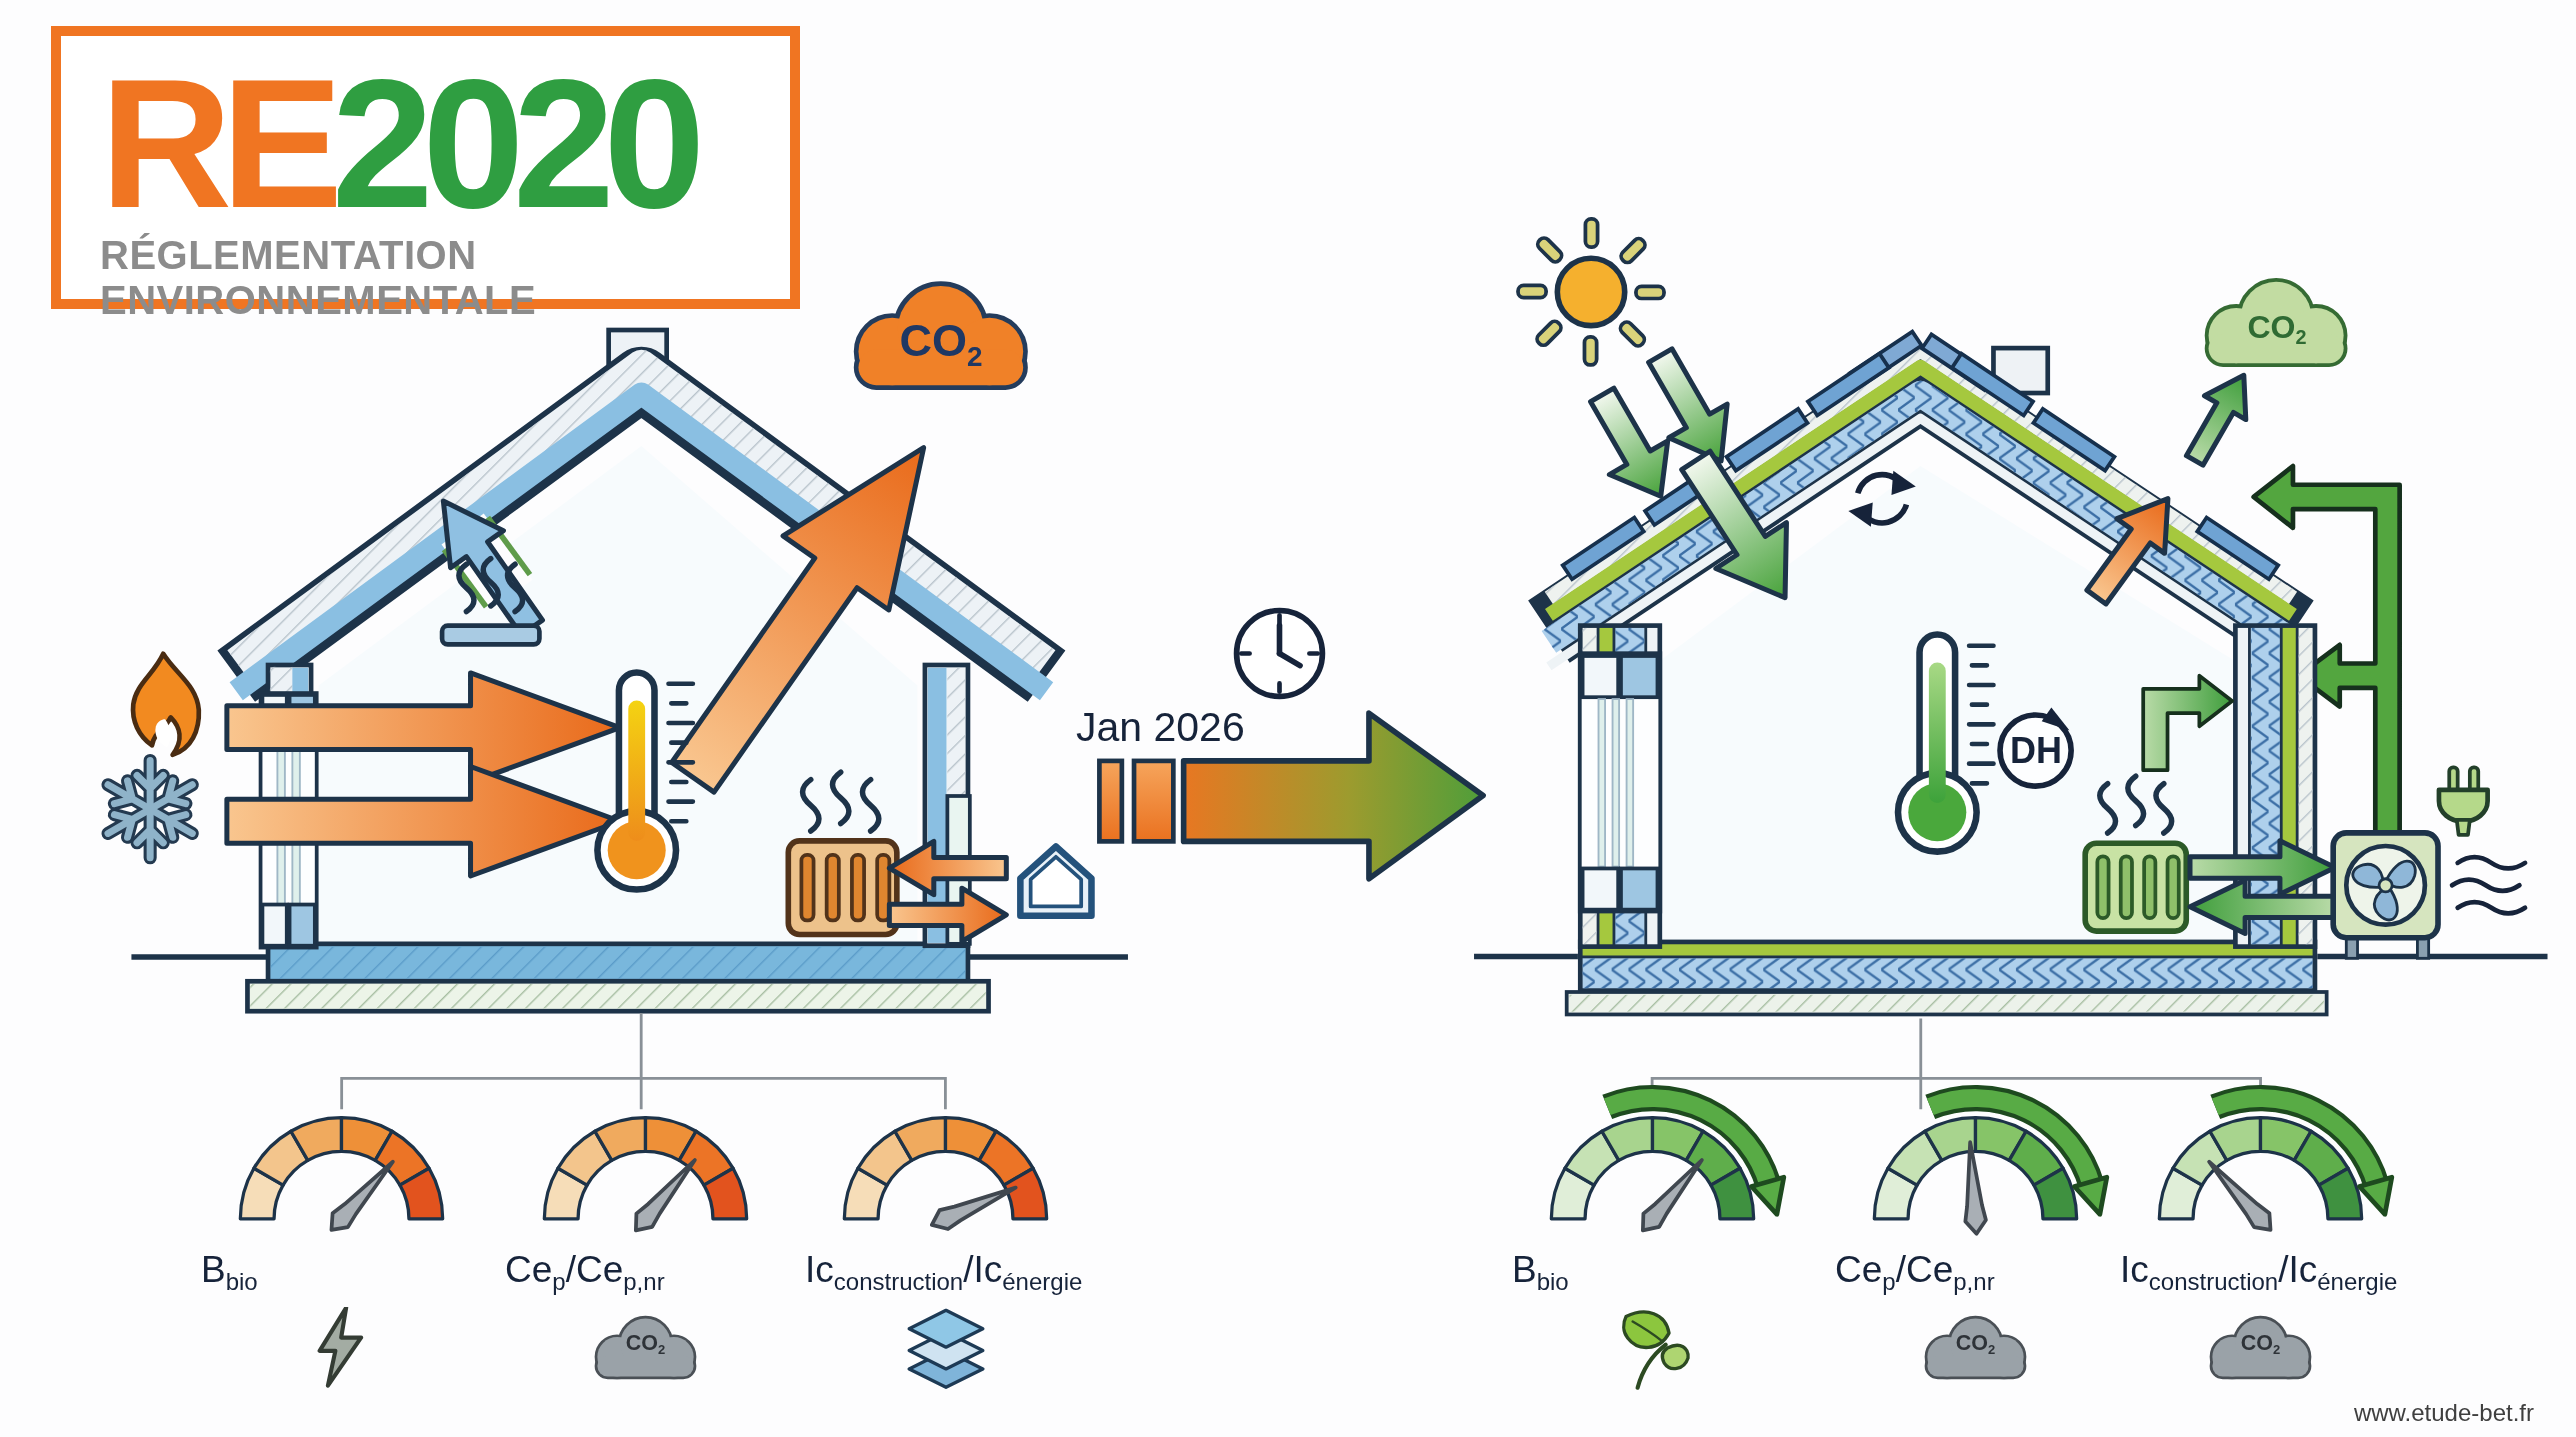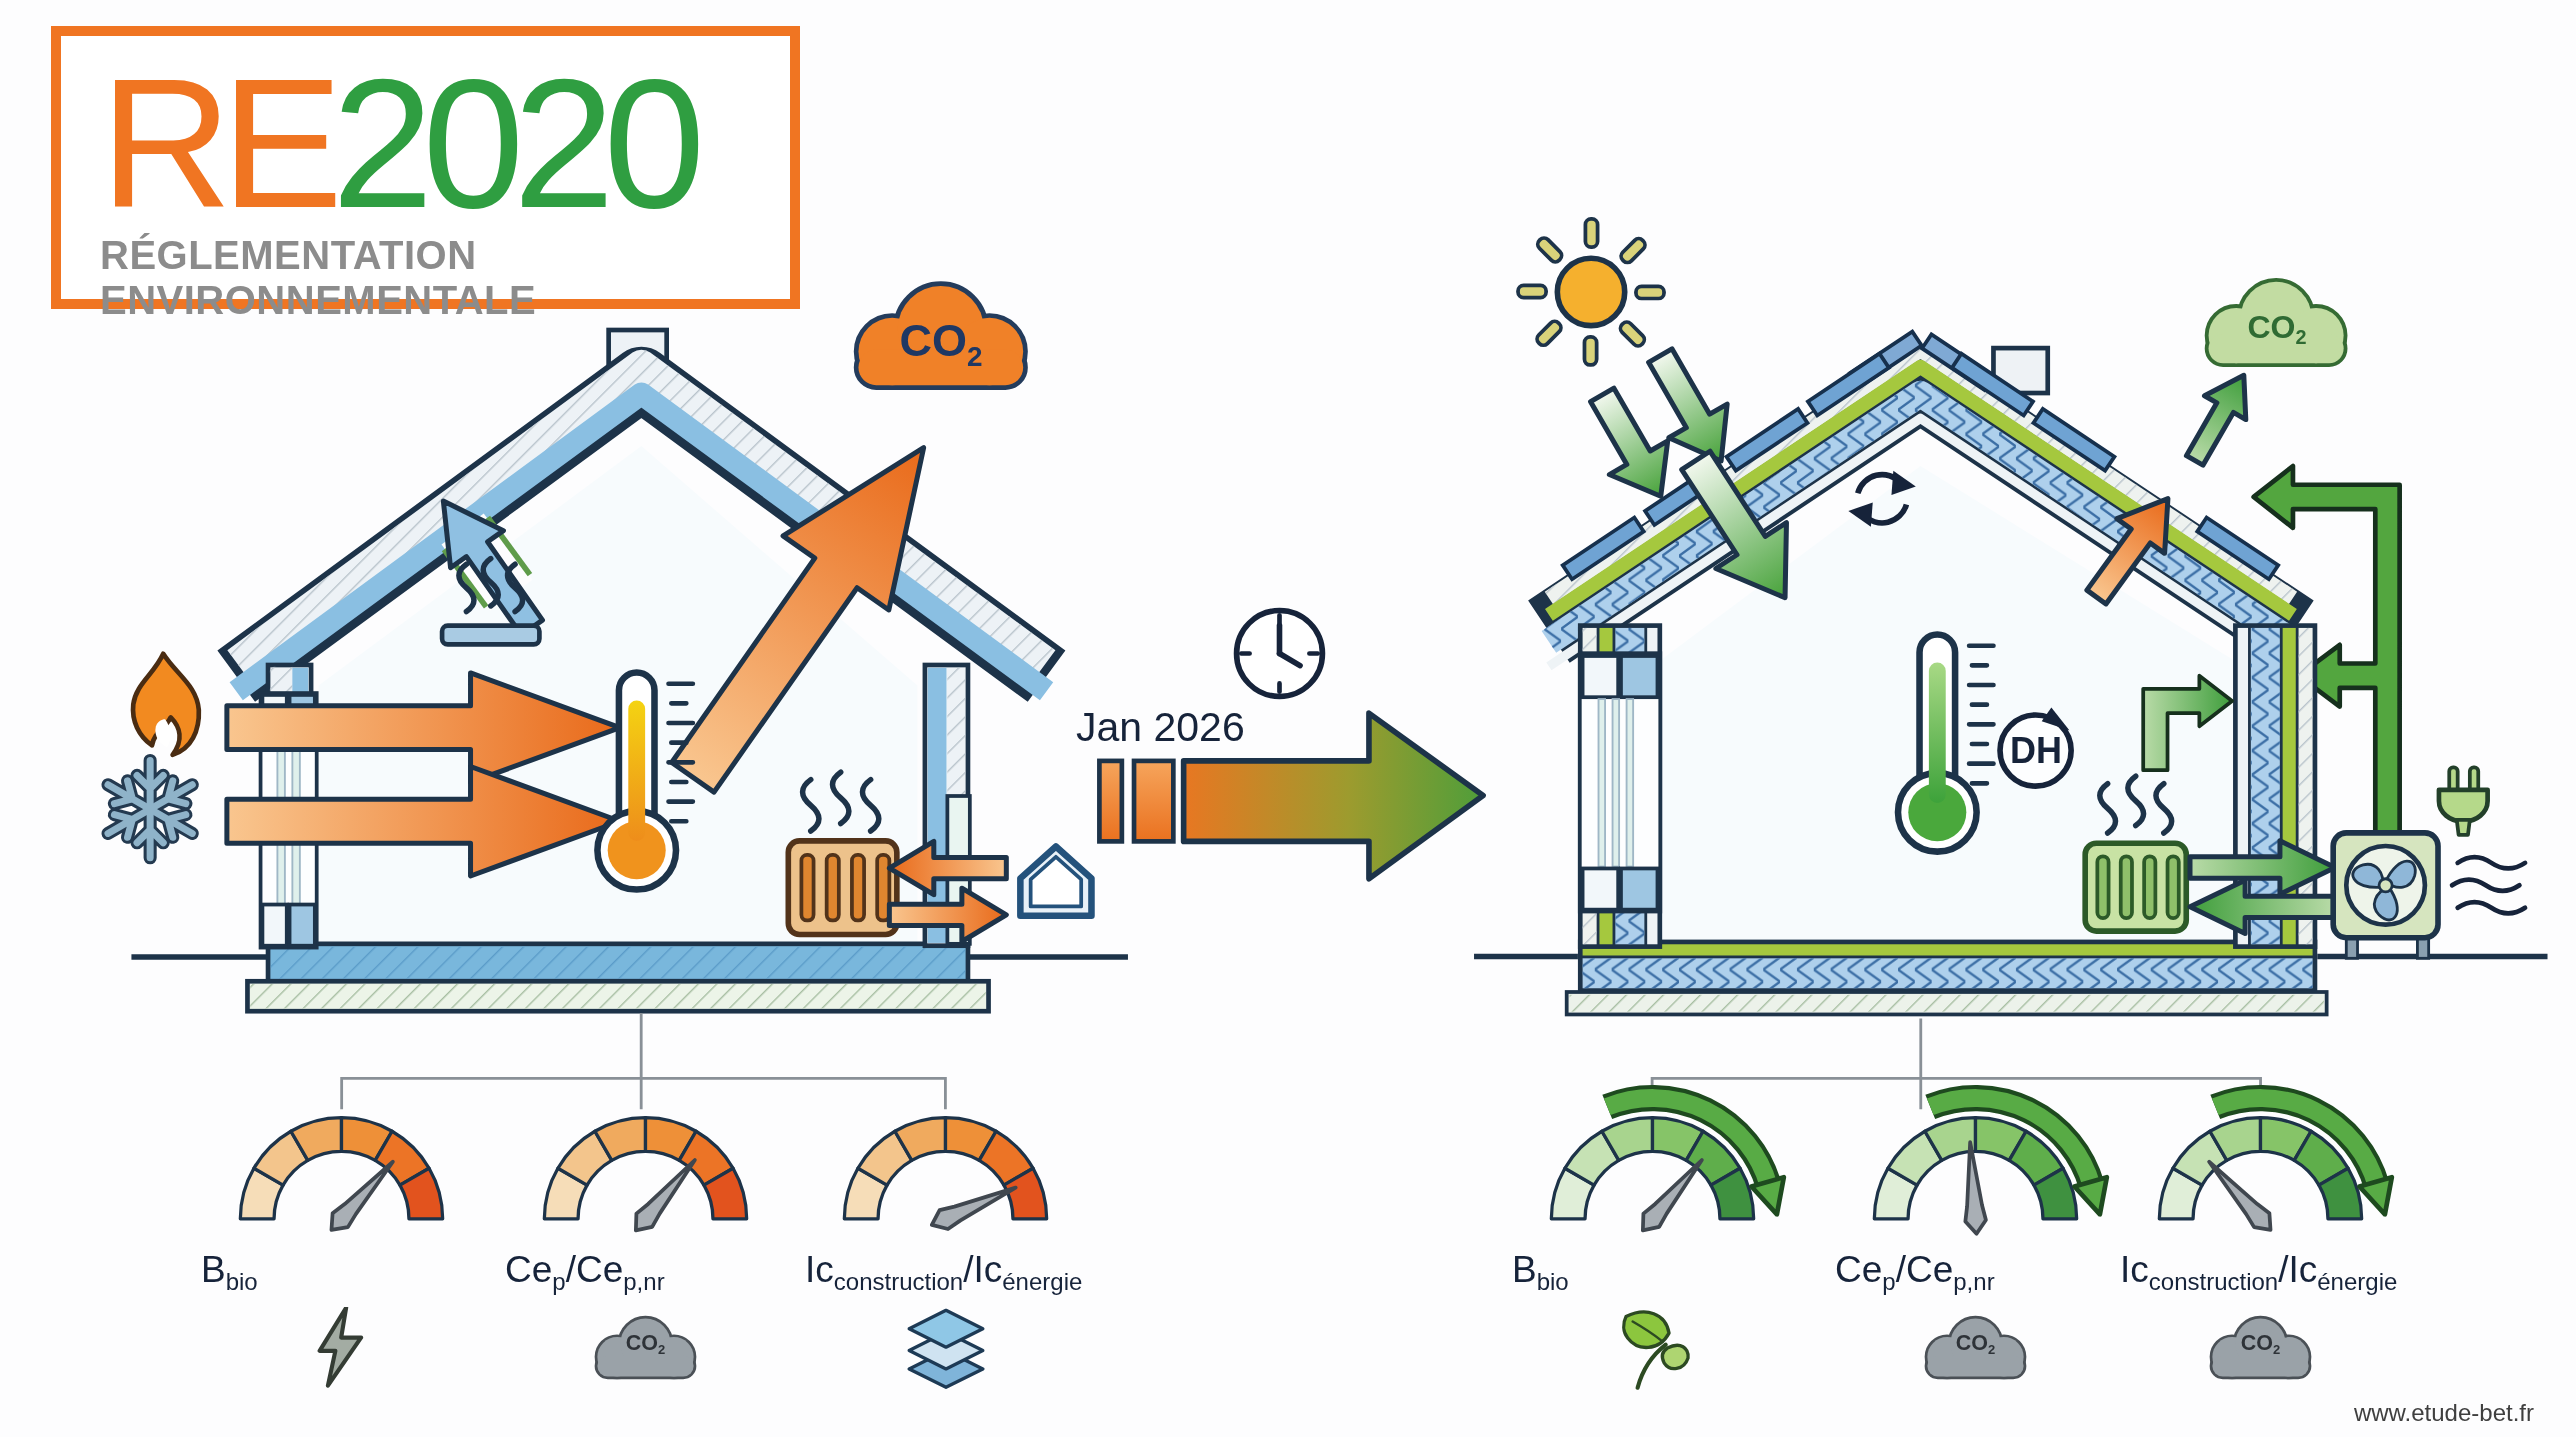--- a/index.html
+++ b/index.html
@@ -9,21 +9,21 @@
   }
   #stage{position:absolute;inset:0}
   .abs{position:absolute}
 
   
   #logo{
     position:absolute;left:51px;top:26px;width:749px;height:283px;
     border:10.3px solid #f07522;background:#ffffff;box-sizing:border-box;
     padding:20.6px 0 0 39px;
   }
-  .lg-line{font-size:183px;font-weight:normal;letter-spacing:-11.2px;line-height:0.95;white-space:nowrap}
+  .lg-line{font-size:183px;font-weight:bold;letter-spacing:-11.2px;line-height:0.95;white-space:nowrap}
   .lg-re{color:#f07522}
   .lg-year{color:#2f9e41}
   .lg-sub{font-size:40px;font-weight:bold;color:#8c8c8c;margin-top:3px;letter-spacing:0.5px}
 
   
   .cloud-text{position:absolute;transform:translate(-50%,-50%);font-weight:bold;white-space:nowrap}
   #ct-left{left:941px;top:344px;font-size:45px;color:#1f3864}
   #ct-right{left:2277px;top:329px;font-size:32px;color:#2f6b33}
   #ct-dh{left:2036px;top:751px;font-size:36px;color:#16233a;font-weight:bold}
   .cloud-text sub{font-size:0.62em;vertical-align:-0.35em}

